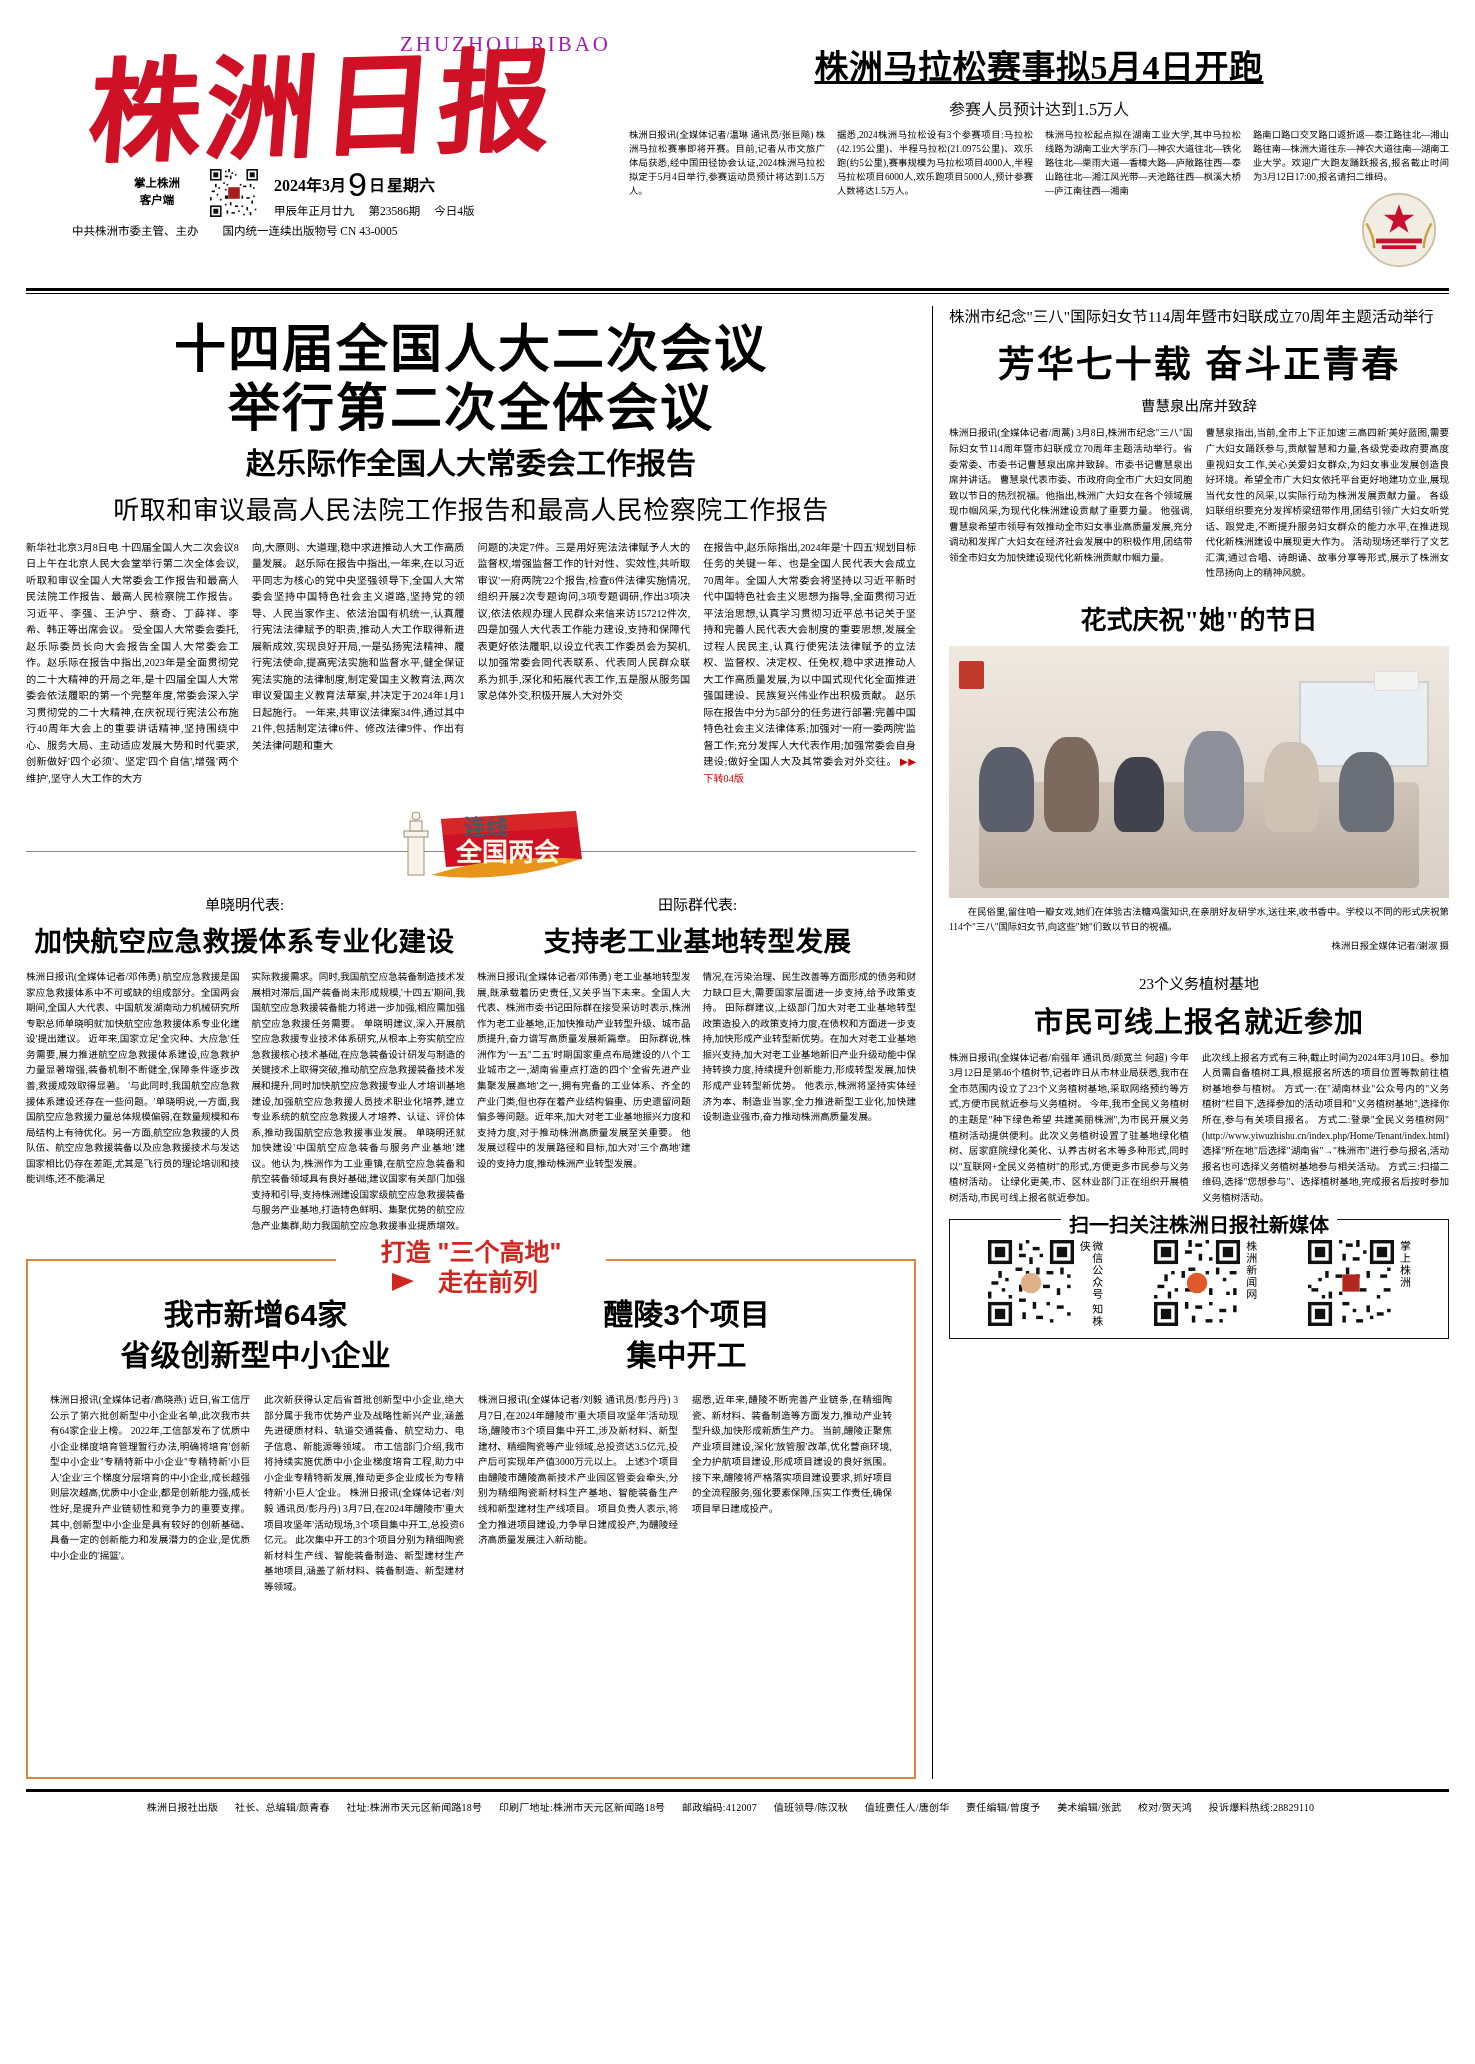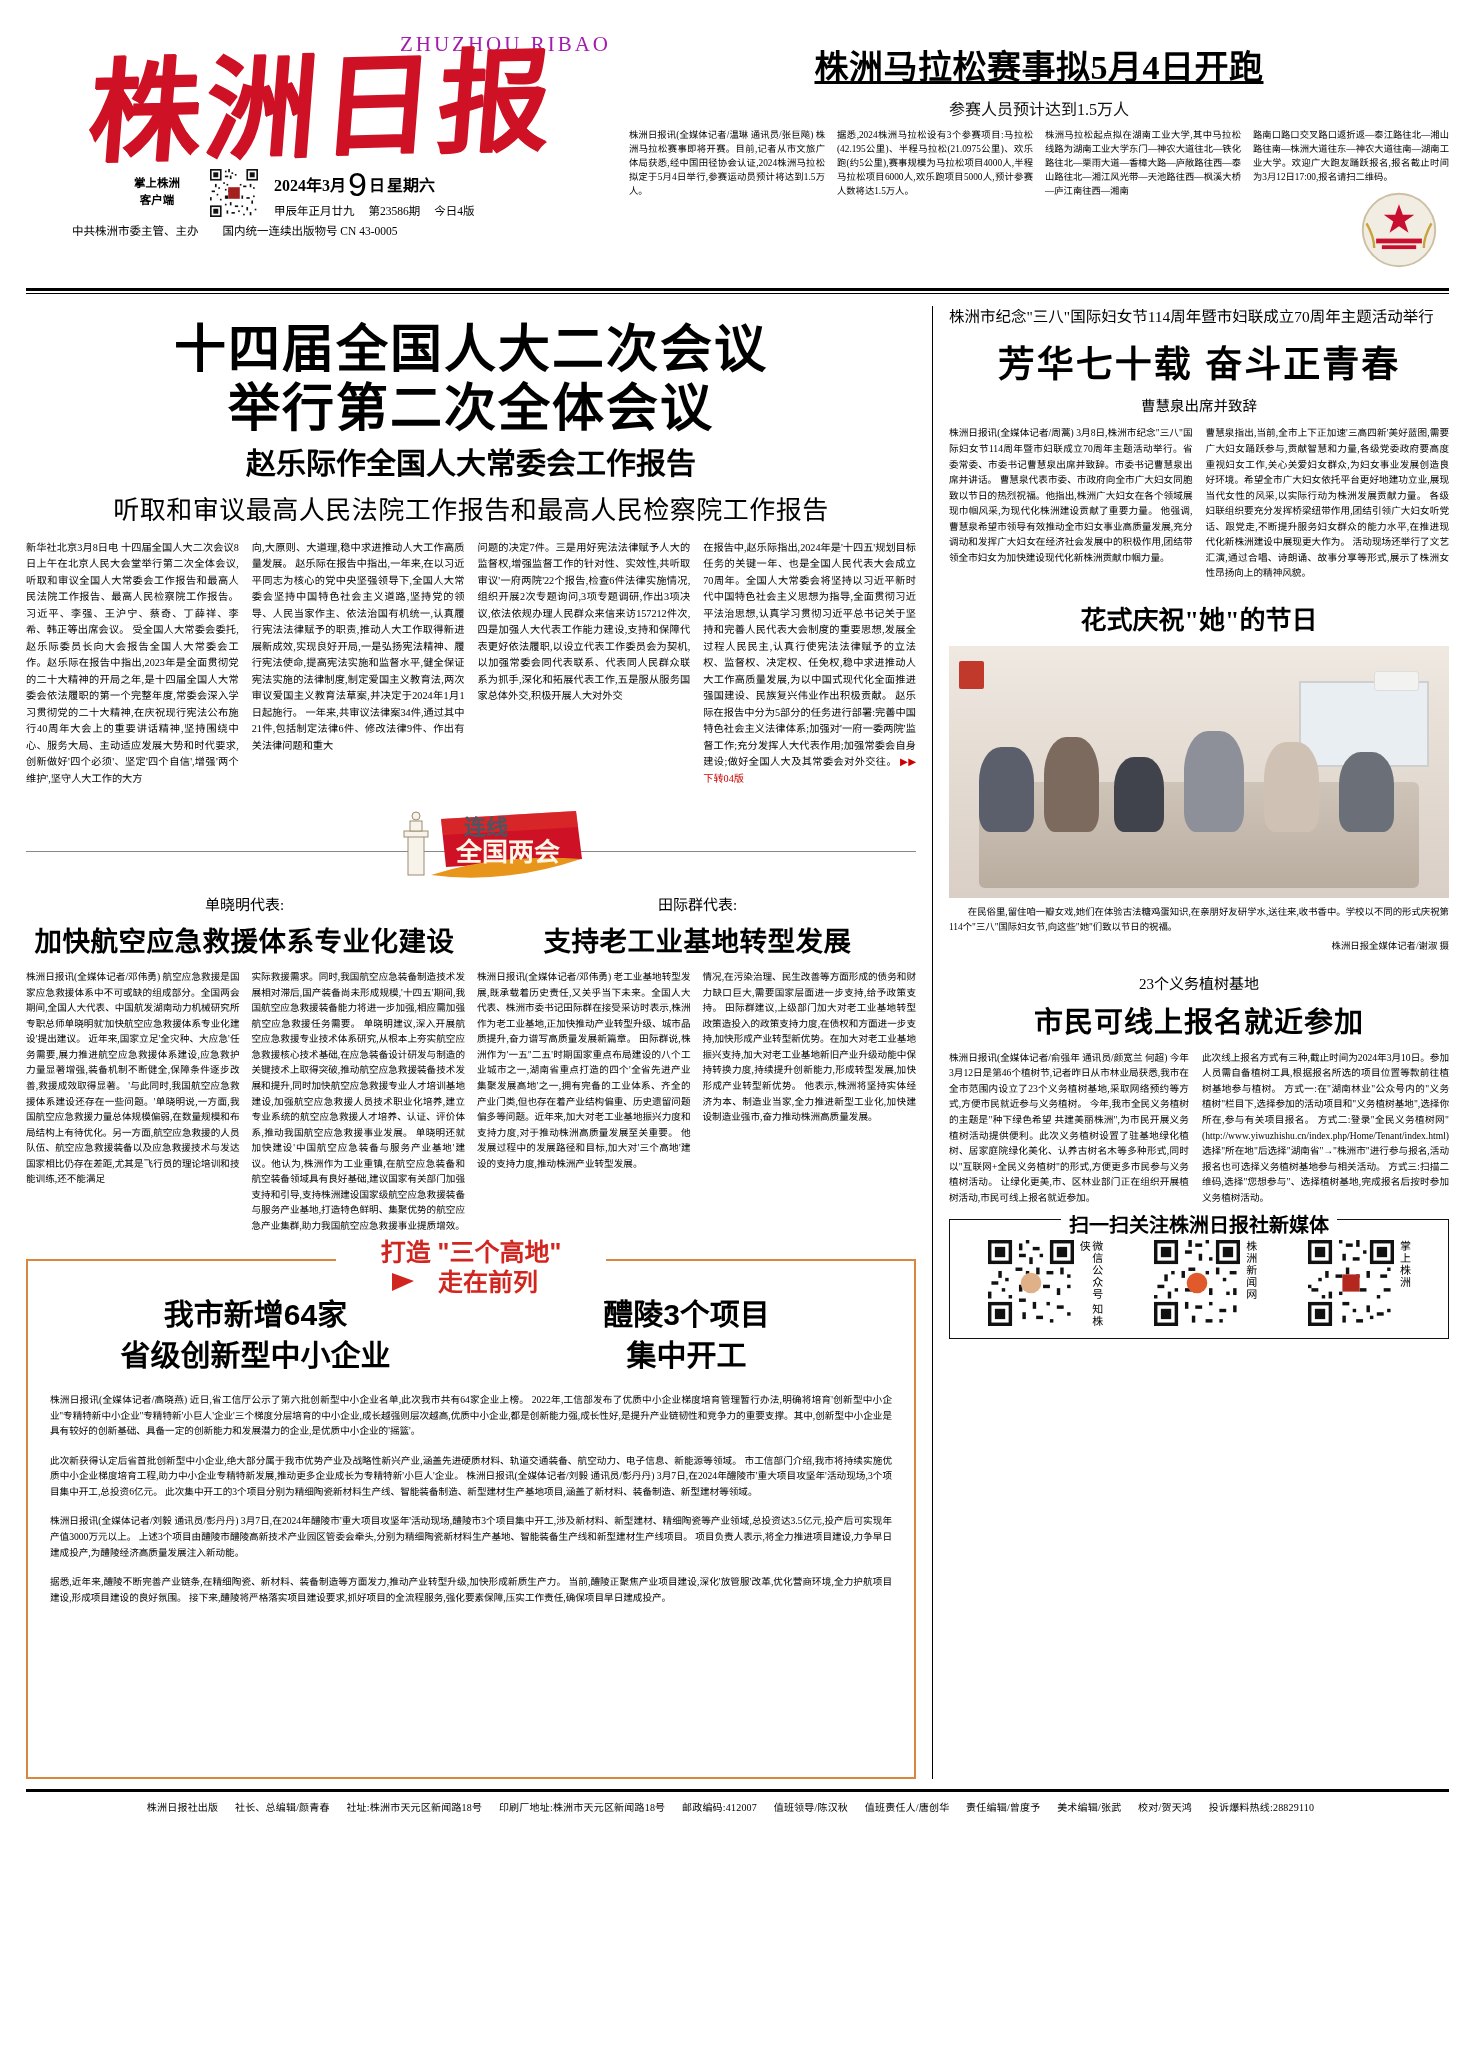--- a/index.html
+++ b/index.html
@@ -76,21 +76,21 @@
   .th-kicker { font-size:15px; font-weight:400; }
   .th-title { font-size:27.5px; font-weight:700; margin-top:5px; font-family:"Liberation Sans",sans-serif; letter-spacing:.5px;}
   .th-body { display:flex; gap:12px; margin-top:10px; text-align:justify;}
   .th-body > div { flex:1; font-size:9.6px; line-height:1.62;}
 
   
   .orangebox { margin-top:26px; border:2px solid #d9873f; position:relative; padding:34px 22px 18px 22px; height:520px;}
   .ob-logo { position:absolute; top:-28px; left:50%; transform:translateX(-50%); width:270px; height:68px; background:#fff; }
   .ob-heads { display:flex; gap:20px; }
   .ob-h { flex:1; text-align:center; font-size:30px; font-weight:700; line-height:1.35; font-family:"Liberation Sans",sans-serif;}
-  .ob-cols { display:flex; gap:14px; margin-top:16px;flex-direction:column;}
+  .ob-cols { display:flex; gap:14px; margin-top:16px;}
   .ob-cols > div { flex:1; font-size:9.6px; line-height:1.62; text-align:justify;}
 
   
   .rz-kicker { font-size:15.5px; line-height:1.45; }
   .rz-title { font-size:37px; font-weight:700; text-align:center; margin-top:6px; font-family:"Liberation Sans",sans-serif; letter-spacing:2px;}
   .rz-sub { font-size:14.5px; text-align:center; margin-top:6px;}
   .rz-cols { display:flex; gap:13px; margin-top:10px;}
   .rz-cols > div { flex:1; font-size:9.6px; line-height:1.62; text-align:justify;}
 
   .photo-title { text-align:center; font-size:26px; font-weight:700; margin-top:18px; font-family:"Liberation Serif",serif;}

